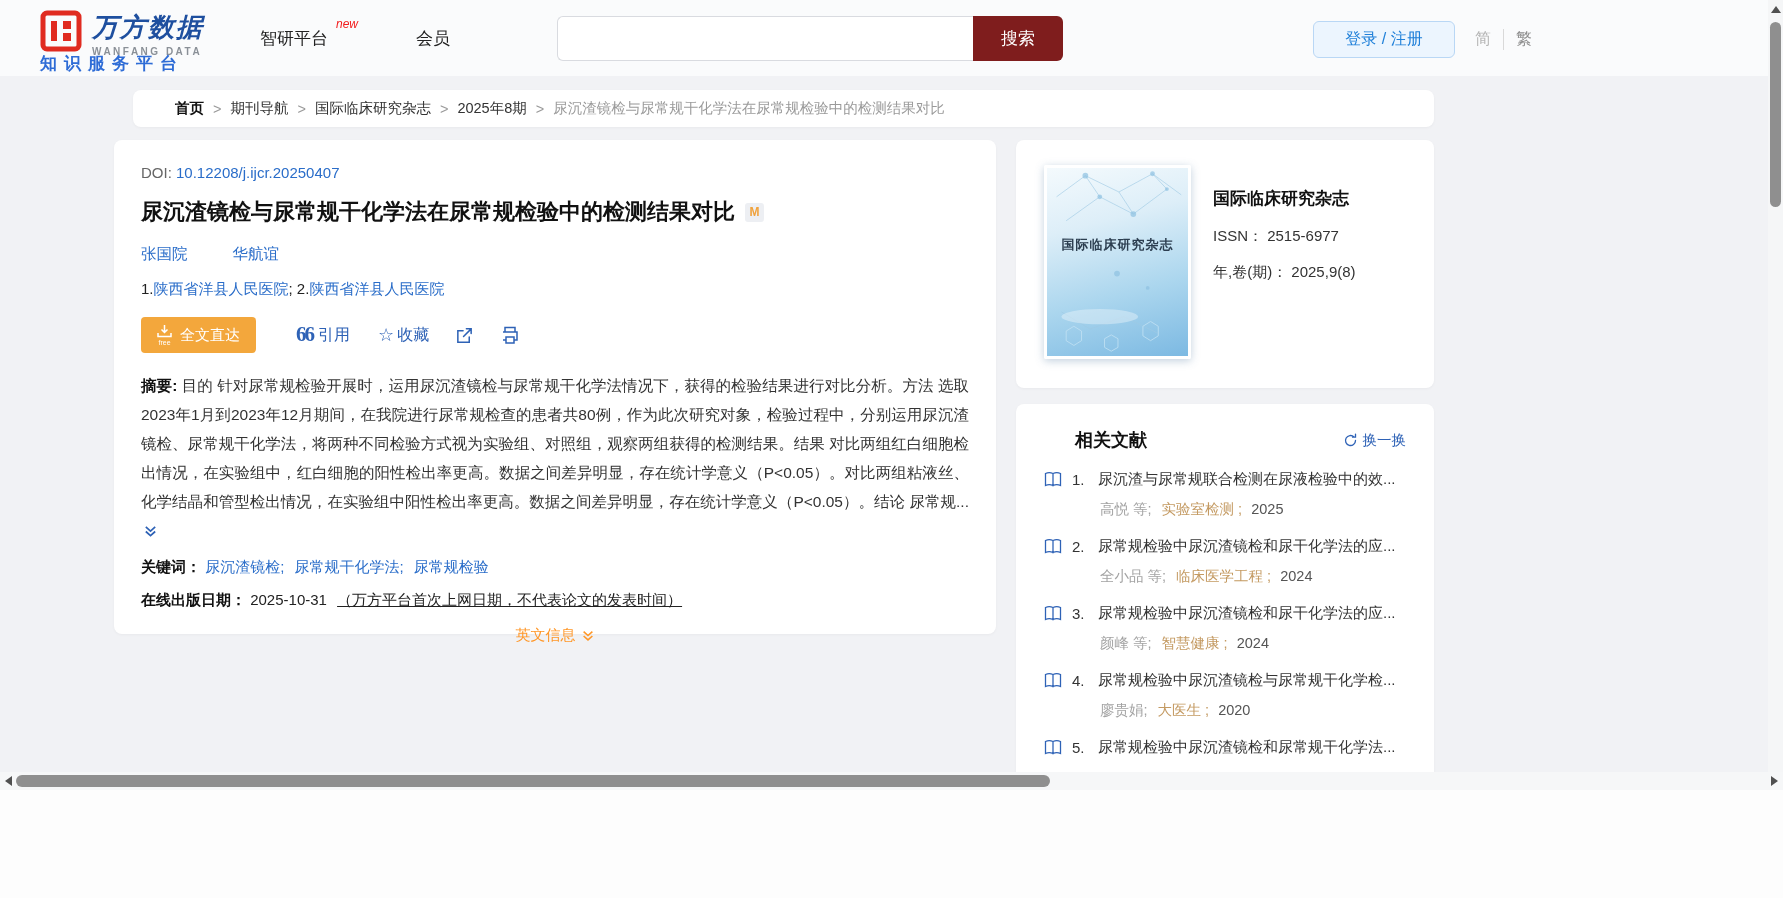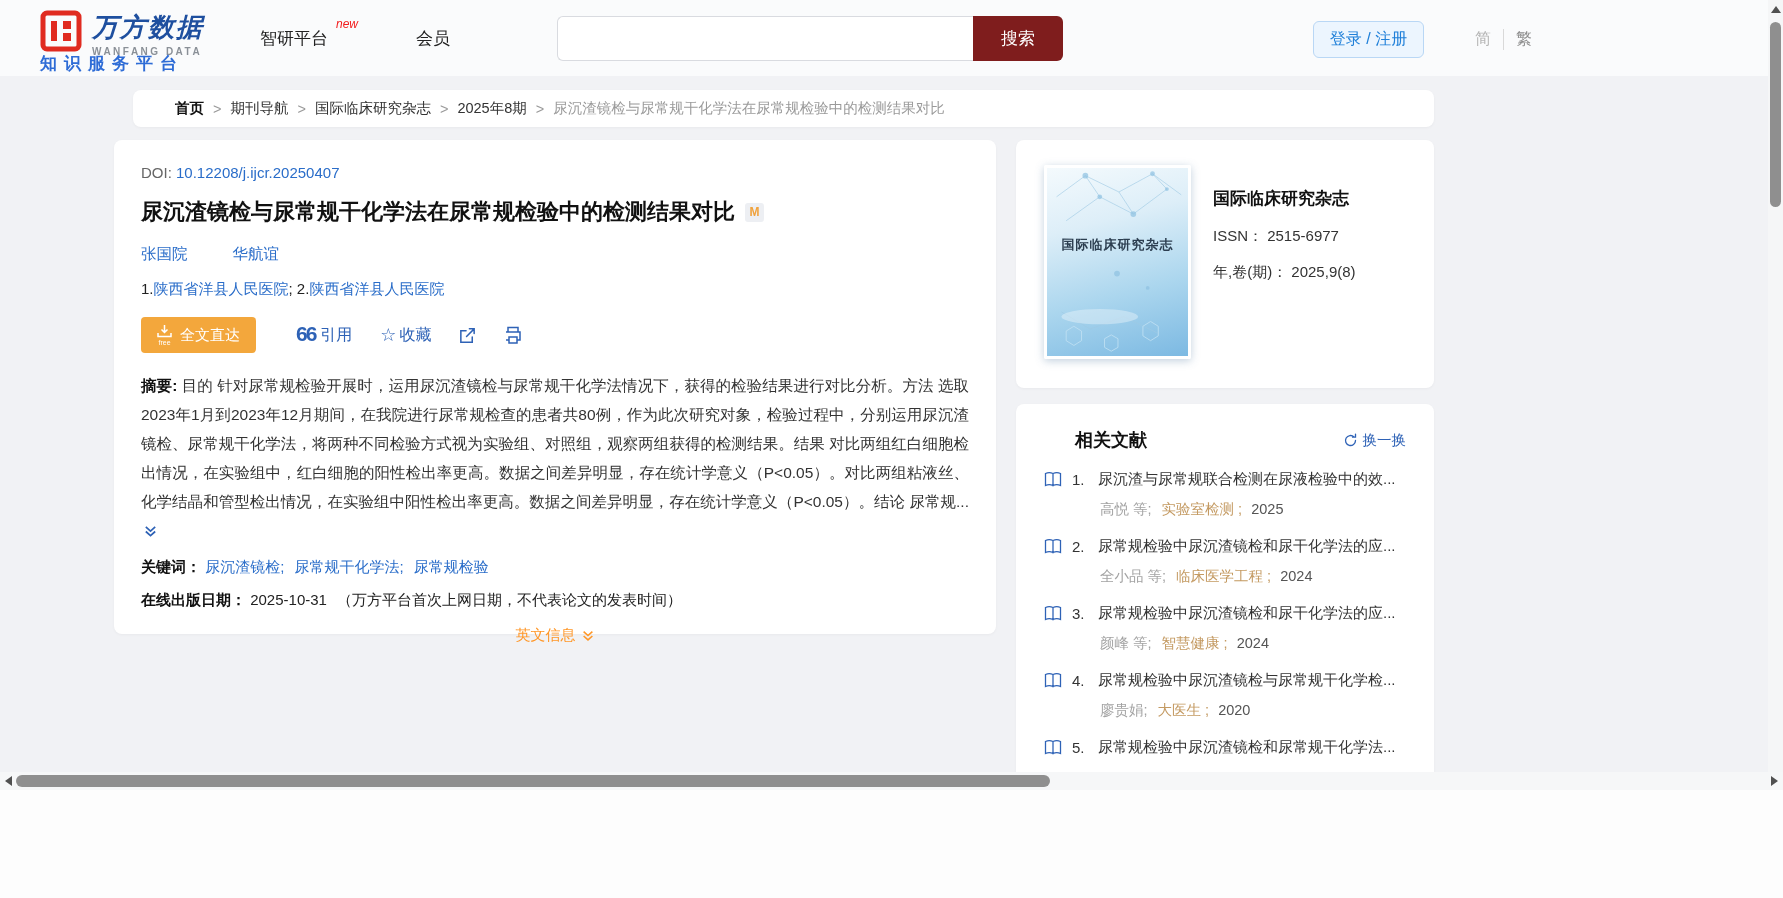--- a/index.html
+++ b/index.html
@@ -13,21 +13,21 @@
   .logo-texts { margin-left:10px; }
   .brand-cn { font-size:26px; font-weight:bold; color:#1e4f9f; letter-spacing:2px; font-style:italic; }
   .brand-en { font-size:10px; color:#8a9097; font-weight:bold; letter-spacing:2.5px; margin-top:1px; }
   .tagline { position:absolute; left:40px; top:52px; font-size:17px; color:#2e6cd6; letter-spacing:7px; font-weight:bold; }
   .nav { position:absolute; left:260px; top:27px; display:flex; gap:88px; }
   .nav-item { font-size:17px; color:#222; cursor:pointer; position:relative; }
   .nav-badge { position:absolute; top:-10px; right:-30px; color:#f21c1c; font-size:12px; font-style:italic; }
   .search-wrap { position:absolute; left:557px; top:16px; width:506px; height:45px; display:flex; }
   .search-input { flex:1; border:1px solid #d9dbe0; border-right:none; border-radius:6px 0 0 6px; background:#fff; font-size:15px; padding:0 14px; outline:none; }
   .search-btn { width:90px; background:#7f1d1d; color:#fff; font-size:17px; border:none; border-radius:0 6px 6px 0; cursor:pointer; }
-  .login-btn { position:absolute; left:1313px; top:21px; width:111px; height:37px; background:#ecf5fe; border:1px solid #b9d7f5; border-radius:6px; color:#2080d9; font-size:16px; display:flex; align-items:center; justify-content:center; cursor:pointer; }
+  .login-btn { position:absolute; left:1313px; top:21px; width:142px; height:37px; background:#ecf5fe; border:1px solid #b9d7f5; border-radius:6px; color:#2080d9; font-size:16px; display:flex; align-items:center; justify-content:center; cursor:pointer; }
   .lang { position:absolute; left:1475px; top:29px; display:flex; align-items:center; font-size:16px; }
   .lang-simp { color:#b5b5b5; padding-right:12px; cursor:pointer; }
   .lang-trad { color:#8d8d8d; padding-left:12px; border-left:1px solid #d9d9d9; cursor:pointer; }
 
   
   .page { position:absolute; top:76px; left:0; width:1768px; height:696px; background:#f1f2f5; overflow:hidden; }
   .card { background:#fff; border-radius:8px; box-shadow:0 1px 3px rgba(0,0,0,0.04); }
 
   .breadcrumb { position:absolute; left:133px; top:14px; width:1301px; height:37px; display:flex; align-items:center; padding:0 42px; font-size:14.5px; }
   .bc-home { font-weight:bold; color:#111; cursor:pointer; }
@@ -44,34 +44,34 @@
   .m-badge { display:inline-flex; align-items:center; justify-content:center; width:19px; height:19px; margin-left:10px; background:#edeff3; border-radius:3px; color:#f0a23c; font-size:12px; font-weight:bold; cursor:pointer; }
   .authors-row { margin-top:17px; display:flex; gap:45px; }
   .author-link { font-size:15.5px; color:#2a6dc9; cursor:pointer; }
   .affil-row { margin-top:15px; font-size:15px; color:#222; }
   .affil-link { color:#2a6dc9; cursor:pointer; }
   .actions-row { margin-top:18px; display:flex; align-items:center; }
   .fulltext-btn { display:flex; align-items:center; gap:8px; background:#f3a73c; border:none; border-radius:4px; color:#fff; height:36px; padding:0 16px; font-size:15px; cursor:pointer; }
   .free-ico { display:flex; flex-direction:column; align-items:center; line-height:1; }
   .free-txt { font-size:7px; margin-top:1px; }
   .cite-btn { display:flex; align-items:flex-start; color:#2e62b6; margin-left:40px; cursor:pointer; font-size:16px; }
-  .cite-quote { font-family:Liberation Sans, sans-serif; font-size:21px; font-weight:bold; letter-spacing:-2px; line-height:0.9; margin-right:5px; }
+  .cite-quote { font-family:Liberation Serif, serif; font-size:21px; font-weight:bold; letter-spacing:-2px; line-height:0.9; margin-right:5px; }
   .fav-btn { display:flex; align-items:center; color:#2e62b6; margin-left:28px; cursor:pointer; font-size:16px; }
   .fav-star { font-size:18px; margin-right:3px; }
   .icon-btn { color:#2e62b6; margin-left:26px; cursor:pointer; display:flex; align-items:center; }
   .abstract { margin-top:18px; font-size:15.5px; line-height:29px; color:#333; text-align:justify; }
   .abstract-label { font-weight:bold; color:#111; }
   .expand-ico { display:inline-block; vertical-align:-3px; margin-left:2px; color:#2e62b6; cursor:pointer; }
   .kw-row { margin-top:10px; font-size:15px; }
   .kw-label { font-weight:bold; color:#111; }
   .kw-link { color:#2a6dc9; cursor:pointer; }
   .kw-sep { color:#2a6dc9; margin-right:6px; }
   .date-row { margin-top:14px; font-size:15px; color:#222; }
   .date-label { font-weight:bold; color:#111; }
-  .date-note { margin-left:6px; color:#222; }
+  .date-note { margin-left:6px; color:#222;text-decoration:underline; }
   .en-row { margin-top:16px; text-align:center; }
   .en-link { color:#ff9728; font-size:15px; cursor:pointer; display:inline-flex; align-items:center; gap:5px; }
 
   
   .journal-card { position:absolute; left:1016px; top:64px; width:418px; height:248px; padding:25px 28px; display:flex; }
   .cover { width:147px; height:194px; border:3px solid #fff; box-shadow:0 2px 8px rgba(80,120,160,0.35); border-radius:2px; position:relative; overflow:hidden; background:linear-gradient(165deg,#f4fafd 0%,#ddeef8 30%,#abd6ee 65%,#7cb9e2 100%); flex:none; cursor:pointer; }
   .cover svg { position:absolute; inset:0; }
   .cover-title { position:absolute; top:68px; width:100%; text-align:center; font-size:13px; font-weight:bold; color:#2c3e50; letter-spacing:1px; }
   .journal-info { margin-left:22px; padding-top:22px; }
   .journal-name { font-size:17px; font-weight:bold; color:#111; cursor:pointer; }

